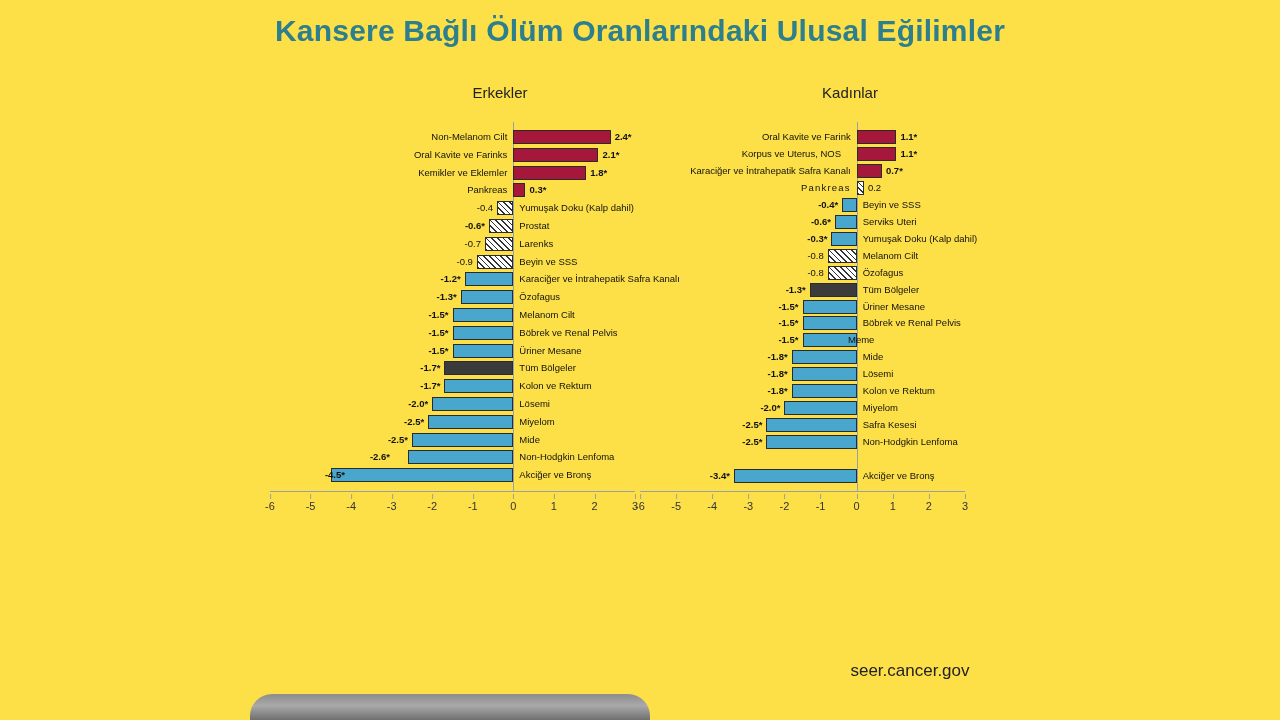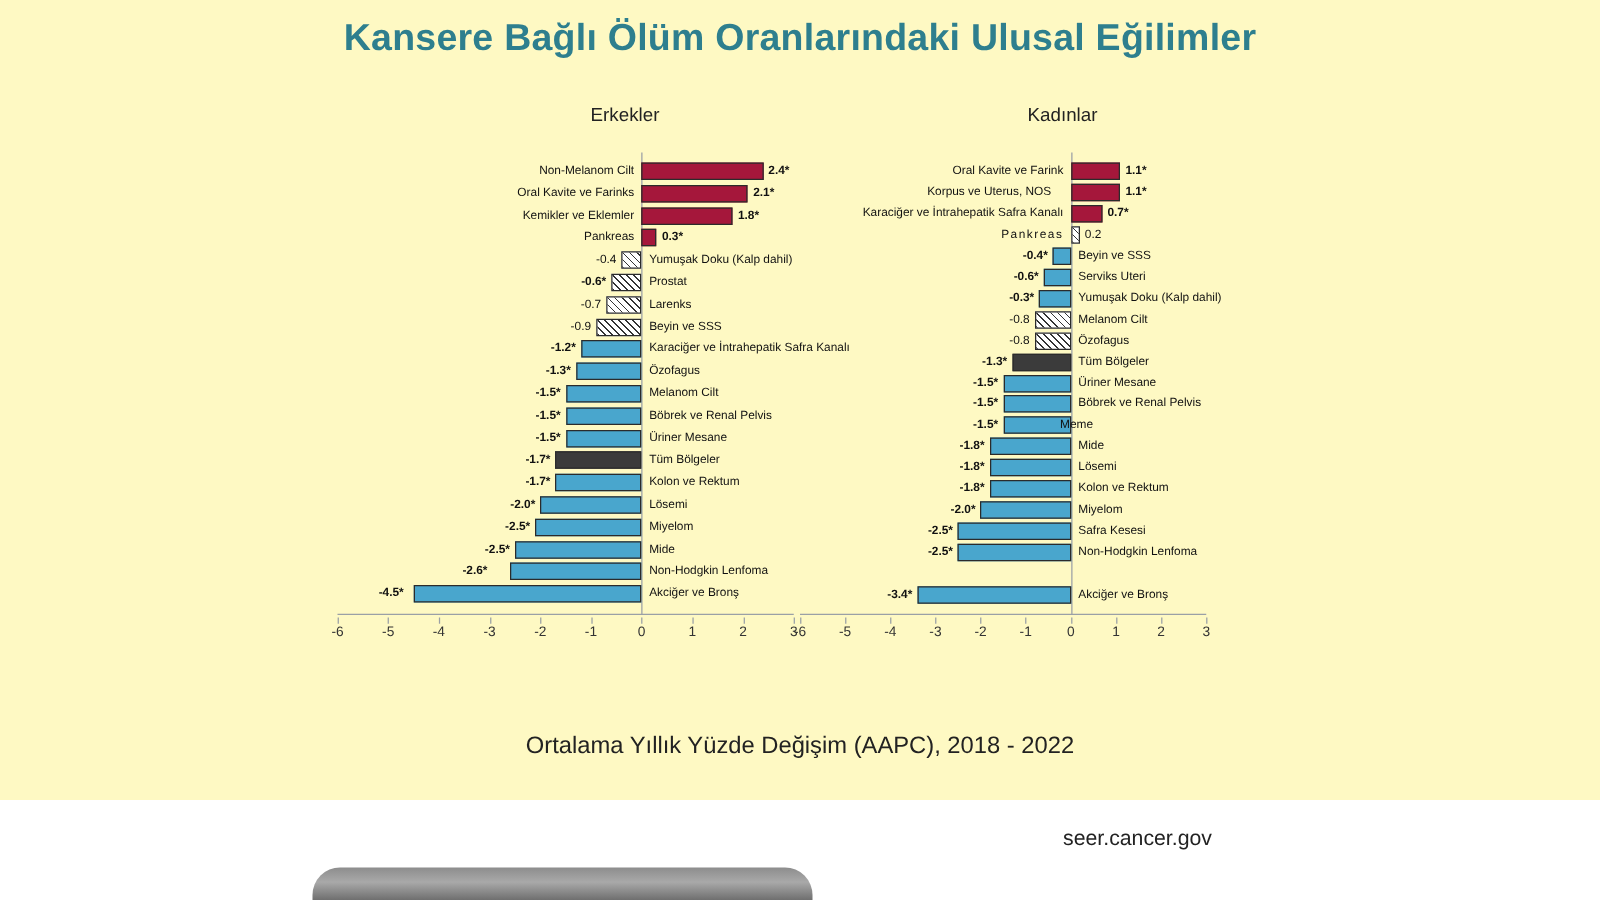--- a/index.html
+++ b/index.html
@@ -5,22 +5,22 @@
   * { box-sizing: border-box; }
   html, body {
     margin: 0; padding: 0;
     width: 1280px; height: 720px;
     background: #ffffff;
     font-family: "Liberation Sans", sans-serif;
     overflow: hidden;
   }
   #slide {
     position: relative;
-    width: 1280px; height: 640px;
-    background: #fef9c3;
+    width: 1280px; height: 720px;
+    background: #fde047;
   }
   #title {
     position: absolute;
     top: 14px; left: 0; width: 1280px;
     text-align: center;
     font-size: 30px;
     font-weight: bold;
     color: #2e7f8e;
     letter-spacing: 0.2px;
   }
@@ -264,21 +264,21 @@
           <div class="val" style="right: 227.056px;">-2.5*</div>
           <div class="lbl" style="left: 249.333px;">Mide</div>
         </div>
         <div class="row" style="top: 328.4px; left: 0px; right: 0px;">
           <div class="bar blue" style="left: 137.889px; width: 105.444px;"></div>
           <div class="val" style="right: 245px;">-2.6*</div>
           <div class="lbl" style="left: 249.333px;">Non-Hodgkin Lenfoma</div>
         </div>
         <div class="row" style="top: 346.2px; left: 0px; right: 0px;">
           <div class="bar blue" style="left: 60.8333px; width: 182.5px;"></div>
-          <div class="val" style="right: 312px;">-4.5*</div>
+          <div class="val" style="right: 290px;">-4.5*</div>
           <div class="lbl" style="left: 249.333px;">Akciğer ve Bronş</div>
         </div>
       </div>
   </div>
 
   <div class="chart" id="chart-female">
     <div class="plot" id="plot-female">
       <div class="axis-bottom"></div>
       <div class="axis-line" id="axis-female" style="left: 216.667px;"></div>
       <div class="ticks" id="ticks-female">
@@ -389,18 +389,17 @@
           <div class="lbl" style="left: 222.667px;">Non-Hodgkin Lenfoma</div>
         </div>
         <div class="row" style="top: 347.048px; left: 0px; right: 0px;">
           <div class="bar blue" style="left: 93.8889px; width: 122.778px;"></div>
           <div class="val" style="right: 235.111px;">-3.4*</div>
           <div class="lbl" style="left: 222.667px;">Akciğer ve Bronş</div>
         </div>
       </div>
   </div>
 
-  <div id="xaxis-caption">Ortalama Yıllık Yüzde Değişim (AAPC), 2018 - 2022</div>
   <div id="source-url">seer.cancer.gov</div>
   <div id="source-note">Kaynak: Yıllık Ulusa Kanser Durumu Raporu</div>
 
   <div id="bottom-object"></div>
 </div>
 
 </body></html>

